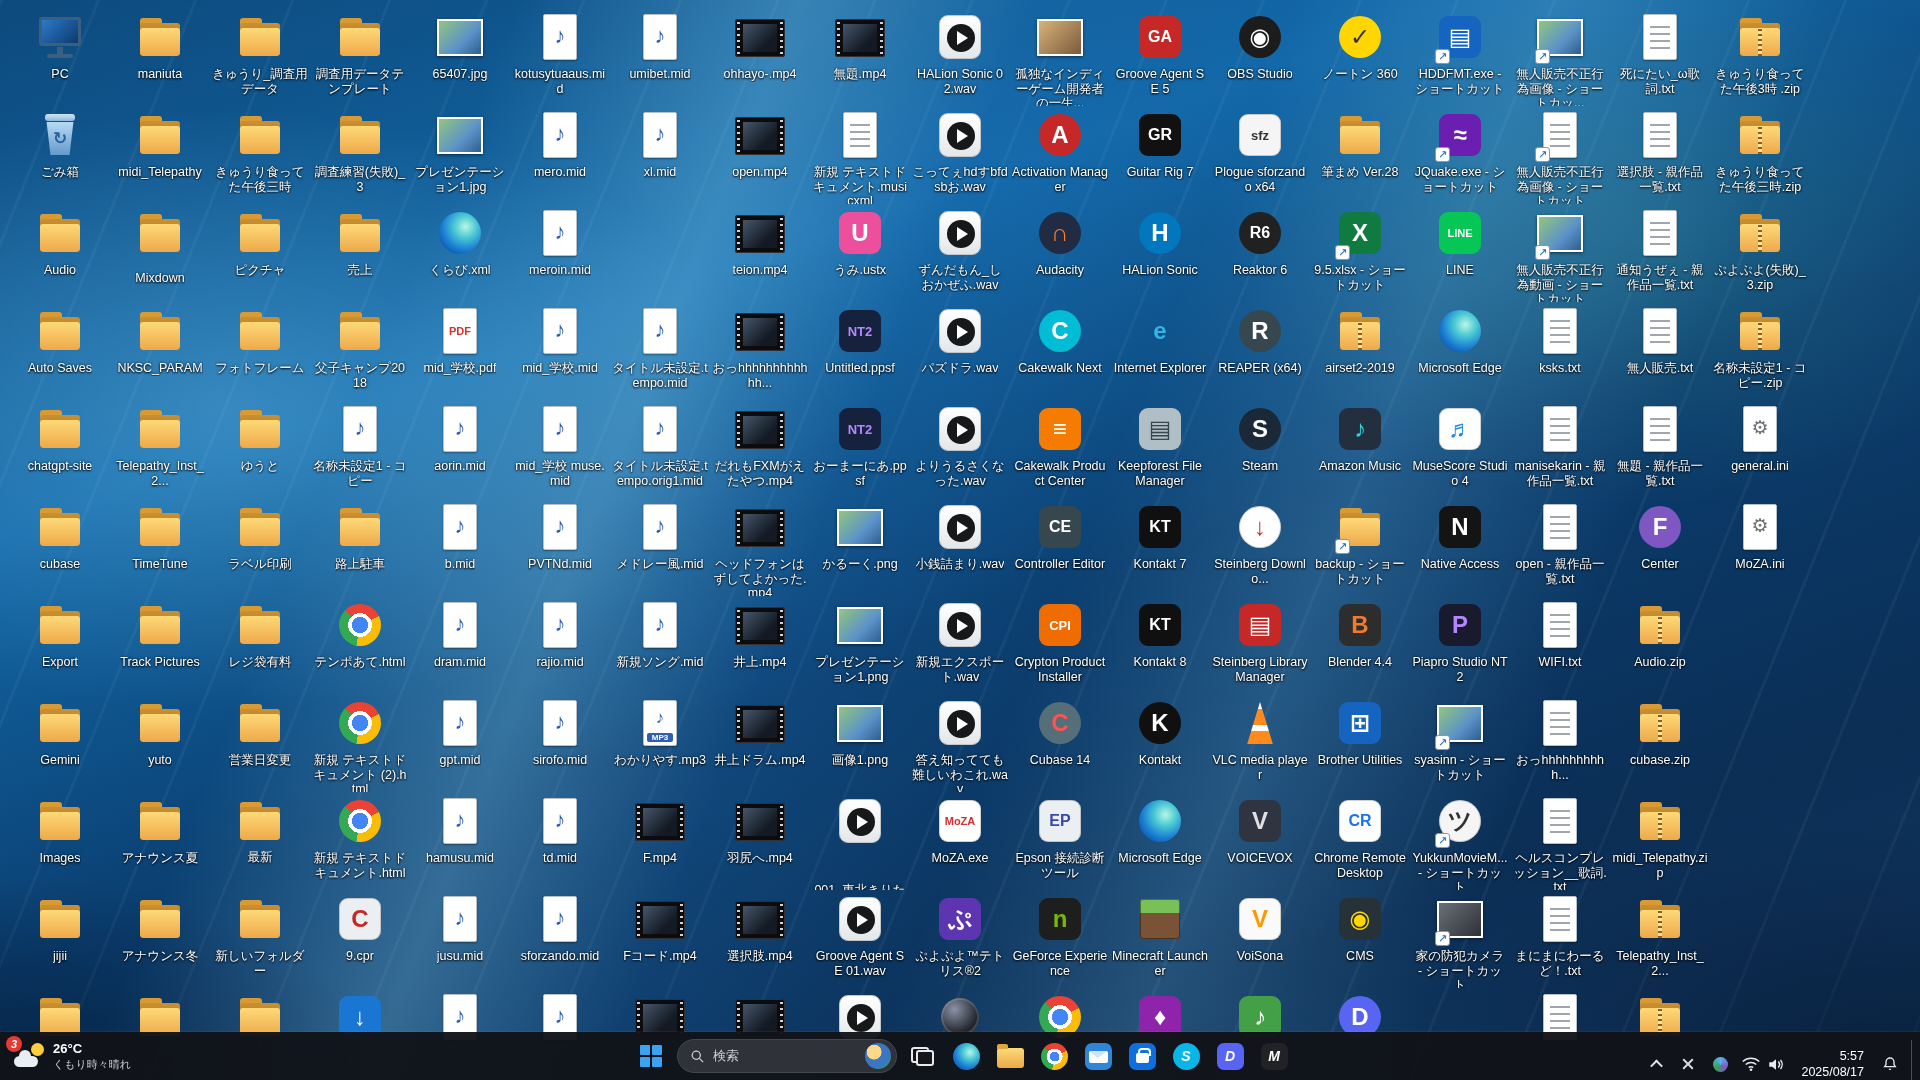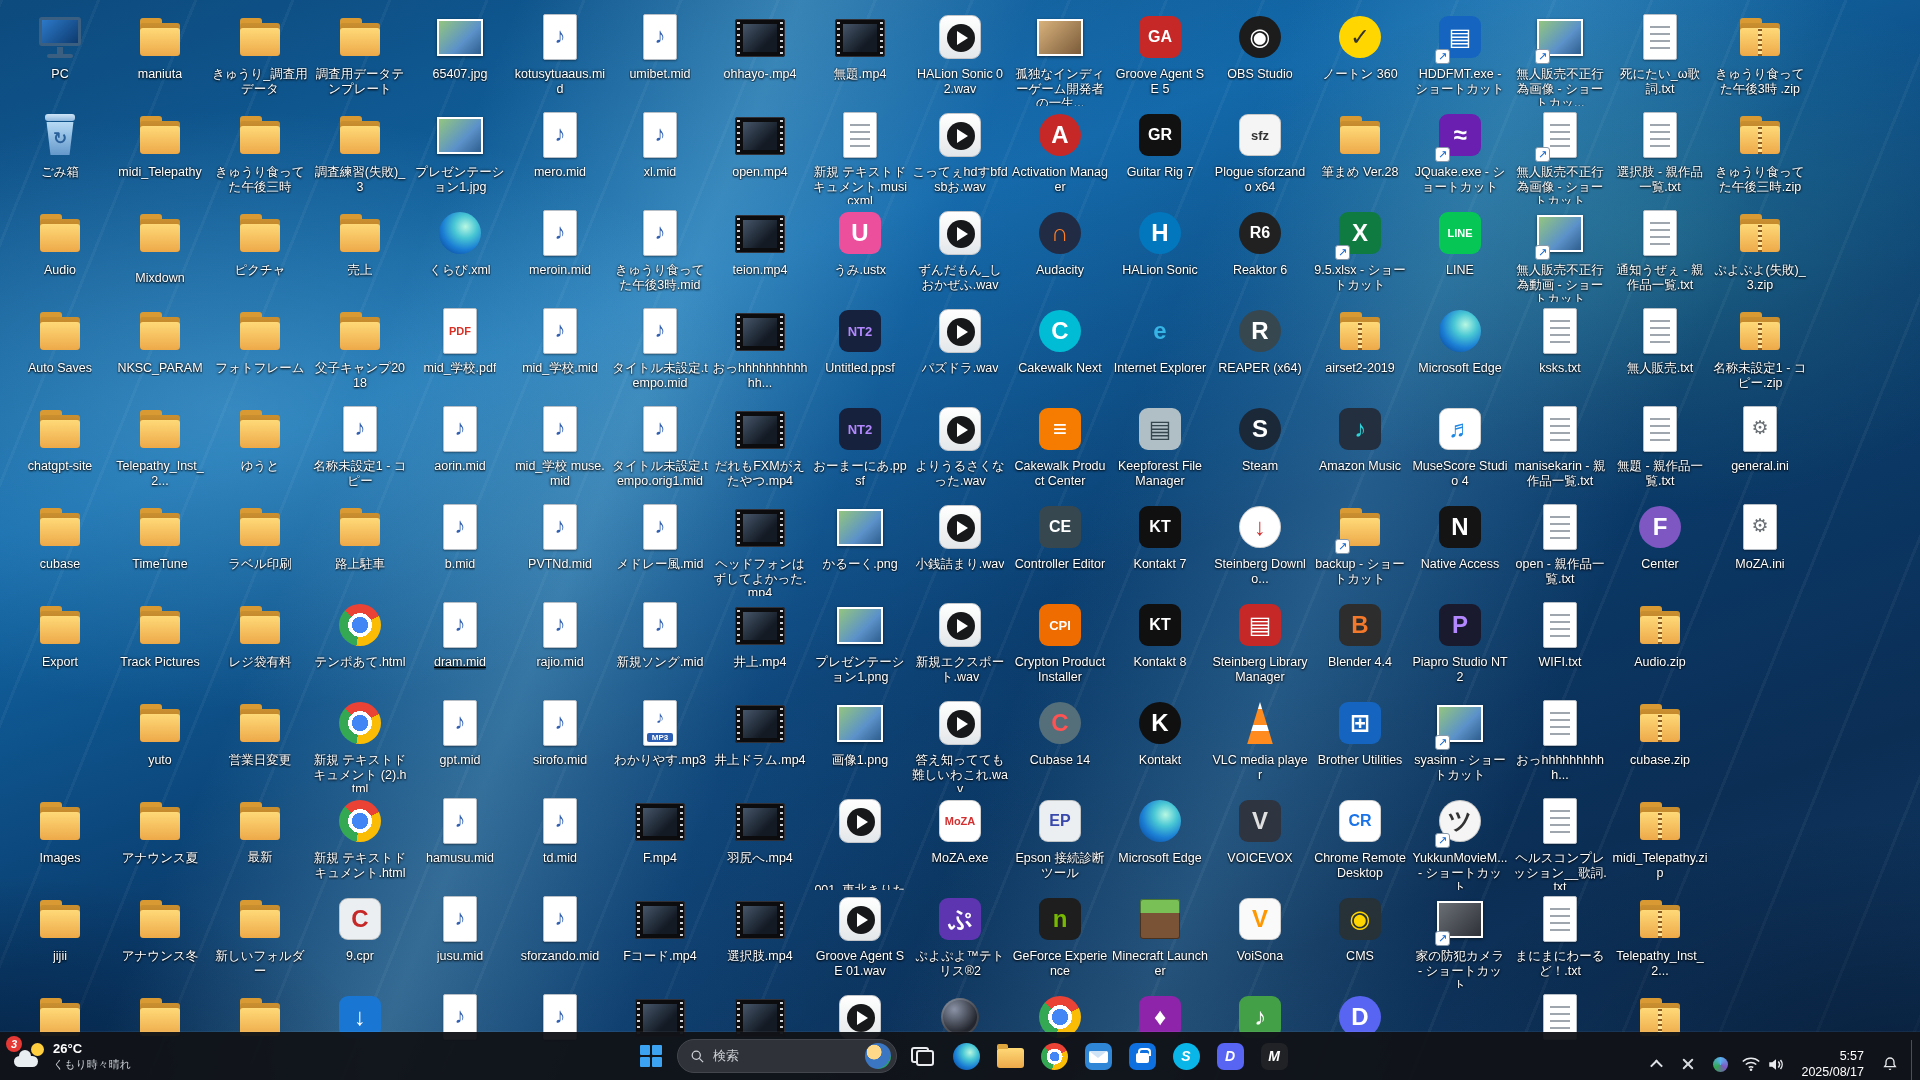--- a/index.html
+++ b/index.html
@@ -176,20 +176,28 @@
         <div class="label">cubase</div>
       </div>
       <div class="dicon" style="grid-area: 7 / 1;">
         <div class="g k-folder">
           <i class="f-tab"></i>
           <i class="f-back"></i>
           <i class="f-front"></i>
         </div>
         <div class="label">Export</div>
       </div>
+      <div class="dicon" style="grid-area: 8 / 1;">
+        <div class="g k-folder">
+          <i class="f-tab"></i>
+          <i class="f-back"></i>
+          <i class="f-front"></i>
+        </div>
+        <div class="label">Gemini</div>
+      </div>
       <div class="dicon" style="grid-area: 9 / 1;">
         <div class="g k-folder">
           <i class="f-tab"></i>
           <i class="f-back"></i>
           <i class="f-front"></i>
         </div>
         <div class="label">Images</div>
       </div>
       <div class="dicon" style="grid-area: 10 / 1;">
         <div class="g k-folder">
@@ -484,21 +492,21 @@
           <i class="doc"></i>
         </div>
         <div class="label">aorin.mid</div>
       </div>
       <div class="dicon" style="grid-area: 6 / 5;">
         <div class="g k-midi">
           <i class="doc"></i>
         </div>
         <div class="label">b.mid</div>
       </div>
-      <div class="dicon" style="grid-area: 7 / 5; text-decoration: underline;">
+      <div class="dicon" style="grid-area: 7 / 5;">
         <div class="g k-midi">
           <i class="doc"></i>
         </div>
         <div class="label">dram.mid</div>
       </div>
       <div class="dicon" style="grid-area: 8 / 5;">
         <div class="g k-midi">
           <i class="doc"></i>
         </div>
         <div class="label">gpt.mid</div>
@@ -589,26 +597,20 @@
         <div class="g k-midi">
           <i class="doc"></i>
         </div>
         <div class="label">umibet.mid</div>
       </div>
       <div class="dicon" style="grid-area: 2 / 7;">
         <div class="g k-midi">
           <i class="doc"></i>
         </div>
         <div class="label">xl.mid</div>
-      </div>
-      <div class="dicon" style="grid-area: 3 / 7;">
-        <div class="g k-midi">
-          <i class="doc"></i>
-        </div>
-        <div class="label">きゅうり食ってた午後3時.mid</div>
       </div>
       <div class="dicon" style="grid-area: 4 / 7;">
         <div class="g k-midi">
           <i class="doc"></i>
         </div>
         <div class="label">タイトル未設定.tempo.mid</div>
       </div>
       <div class="dicon" style="grid-area: 5 / 7;">
         <div class="g k-midi">
           <i class="doc"></i>

